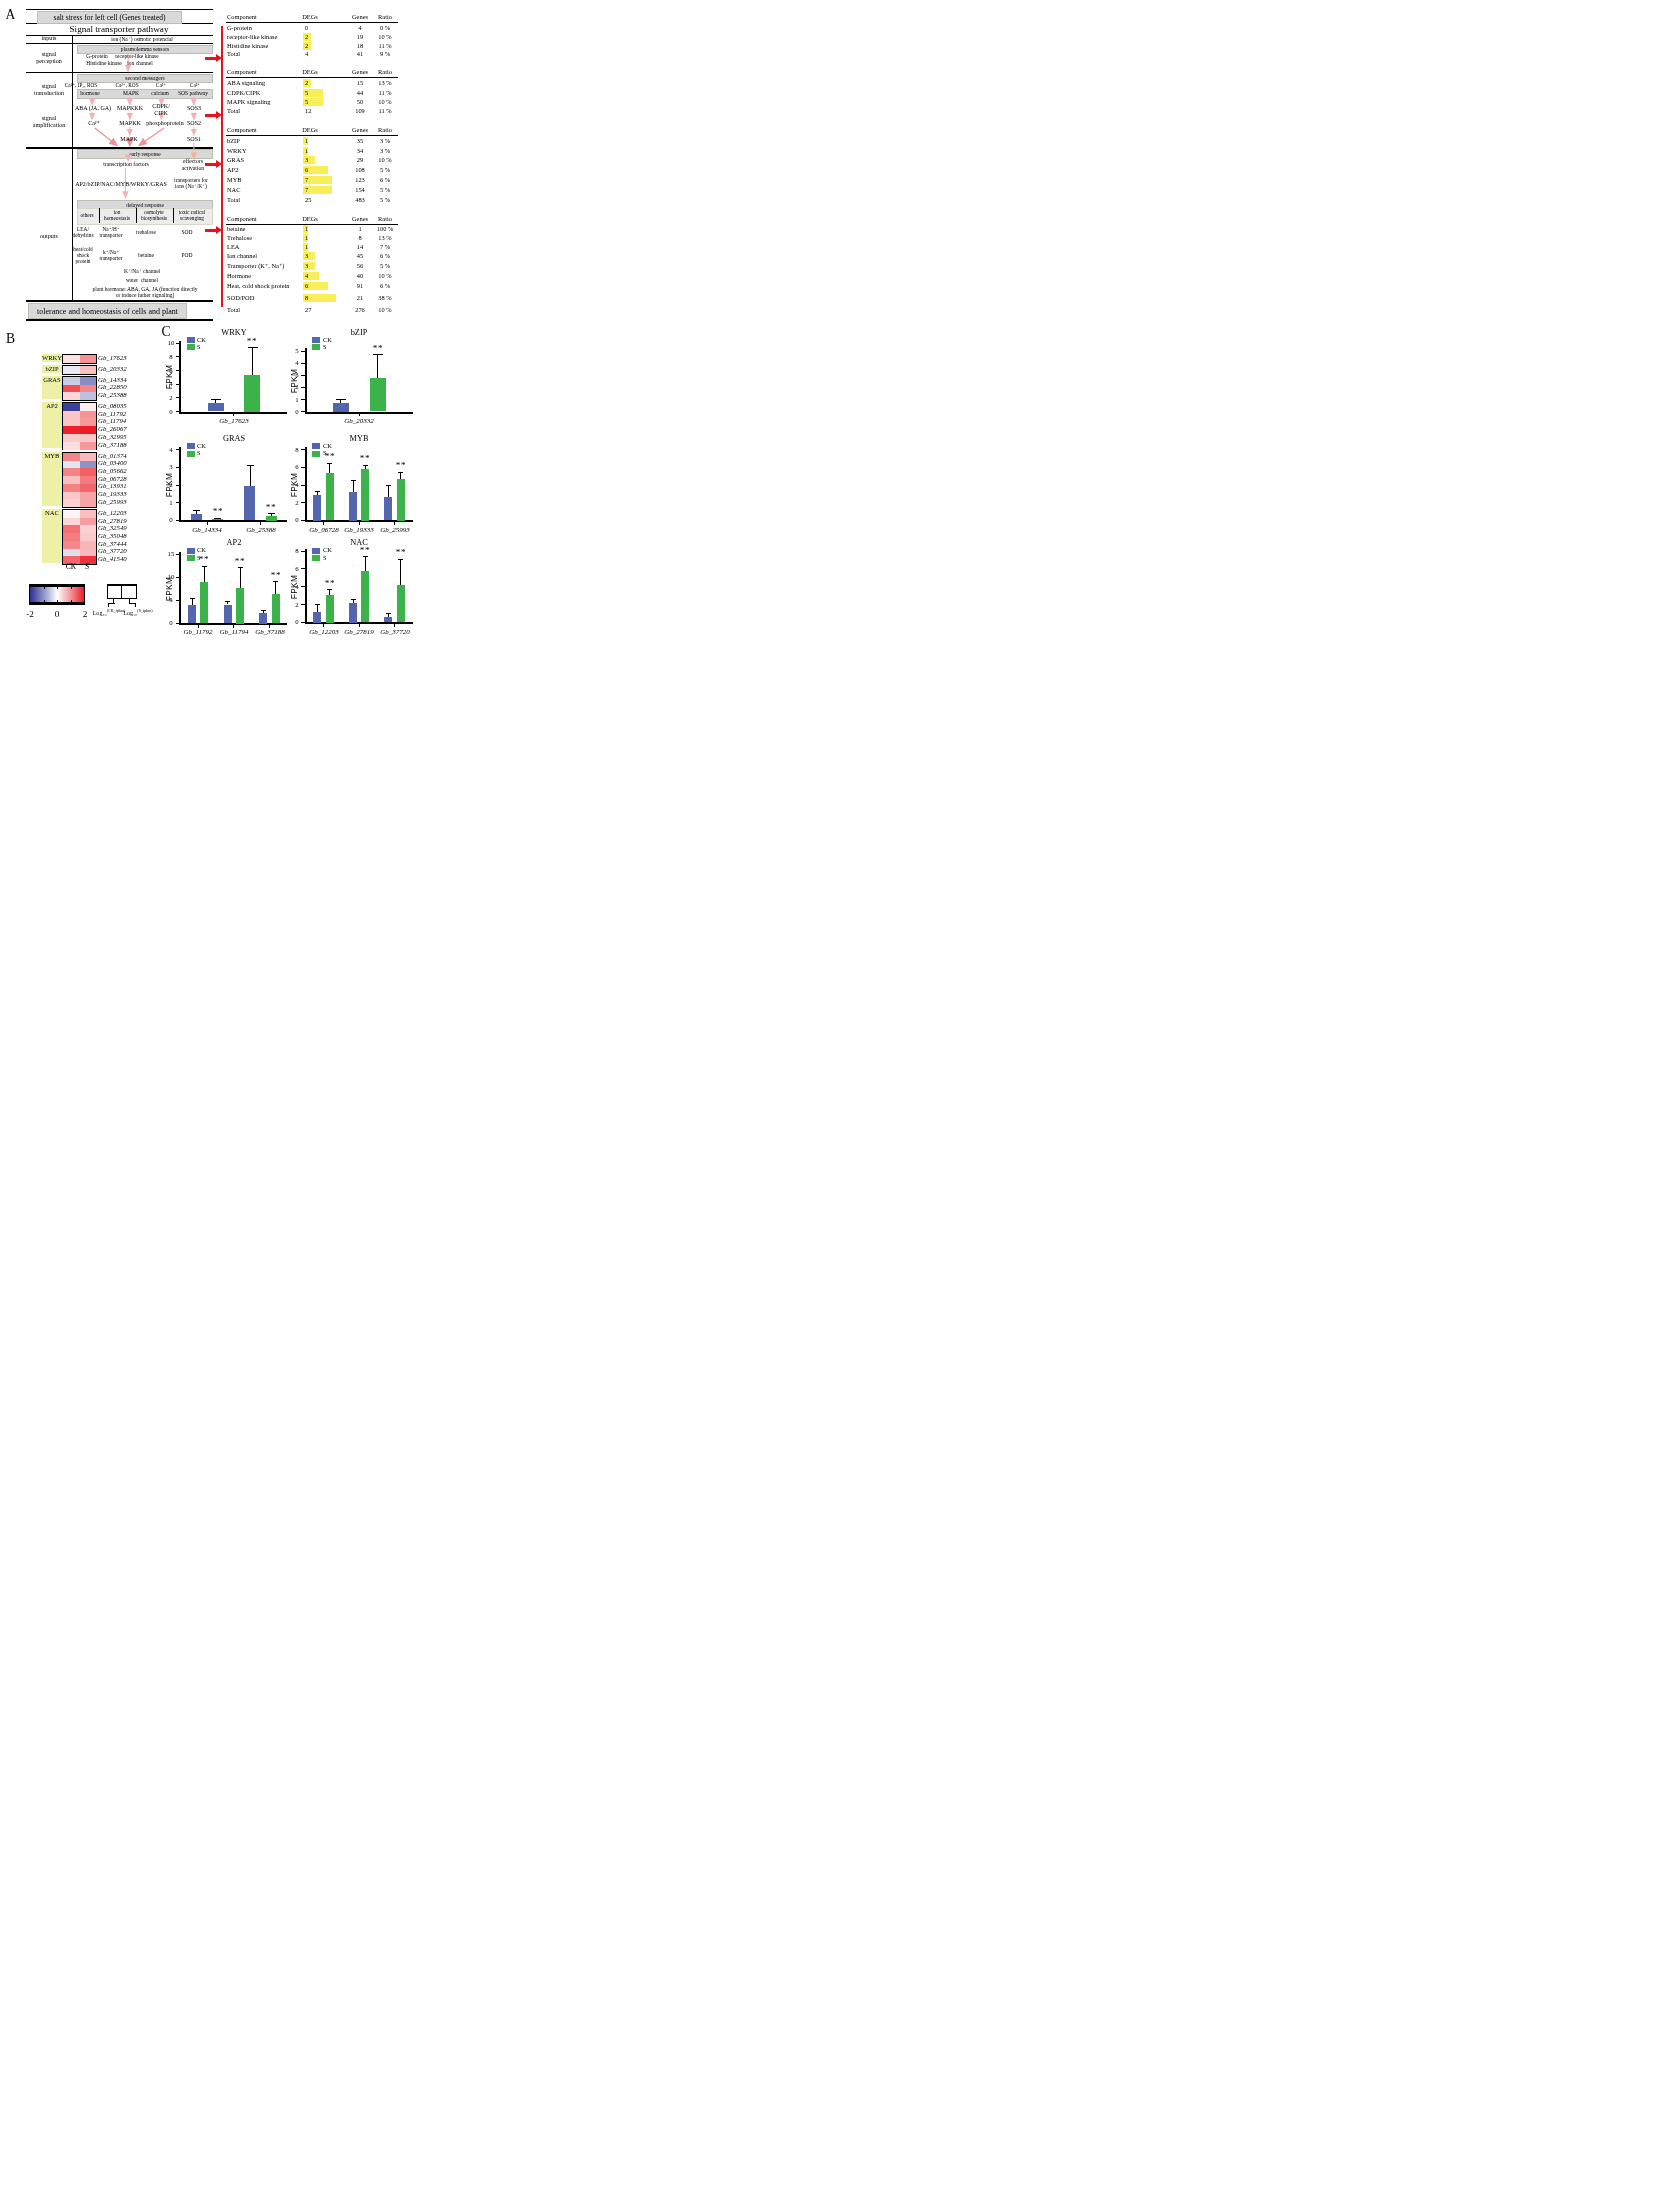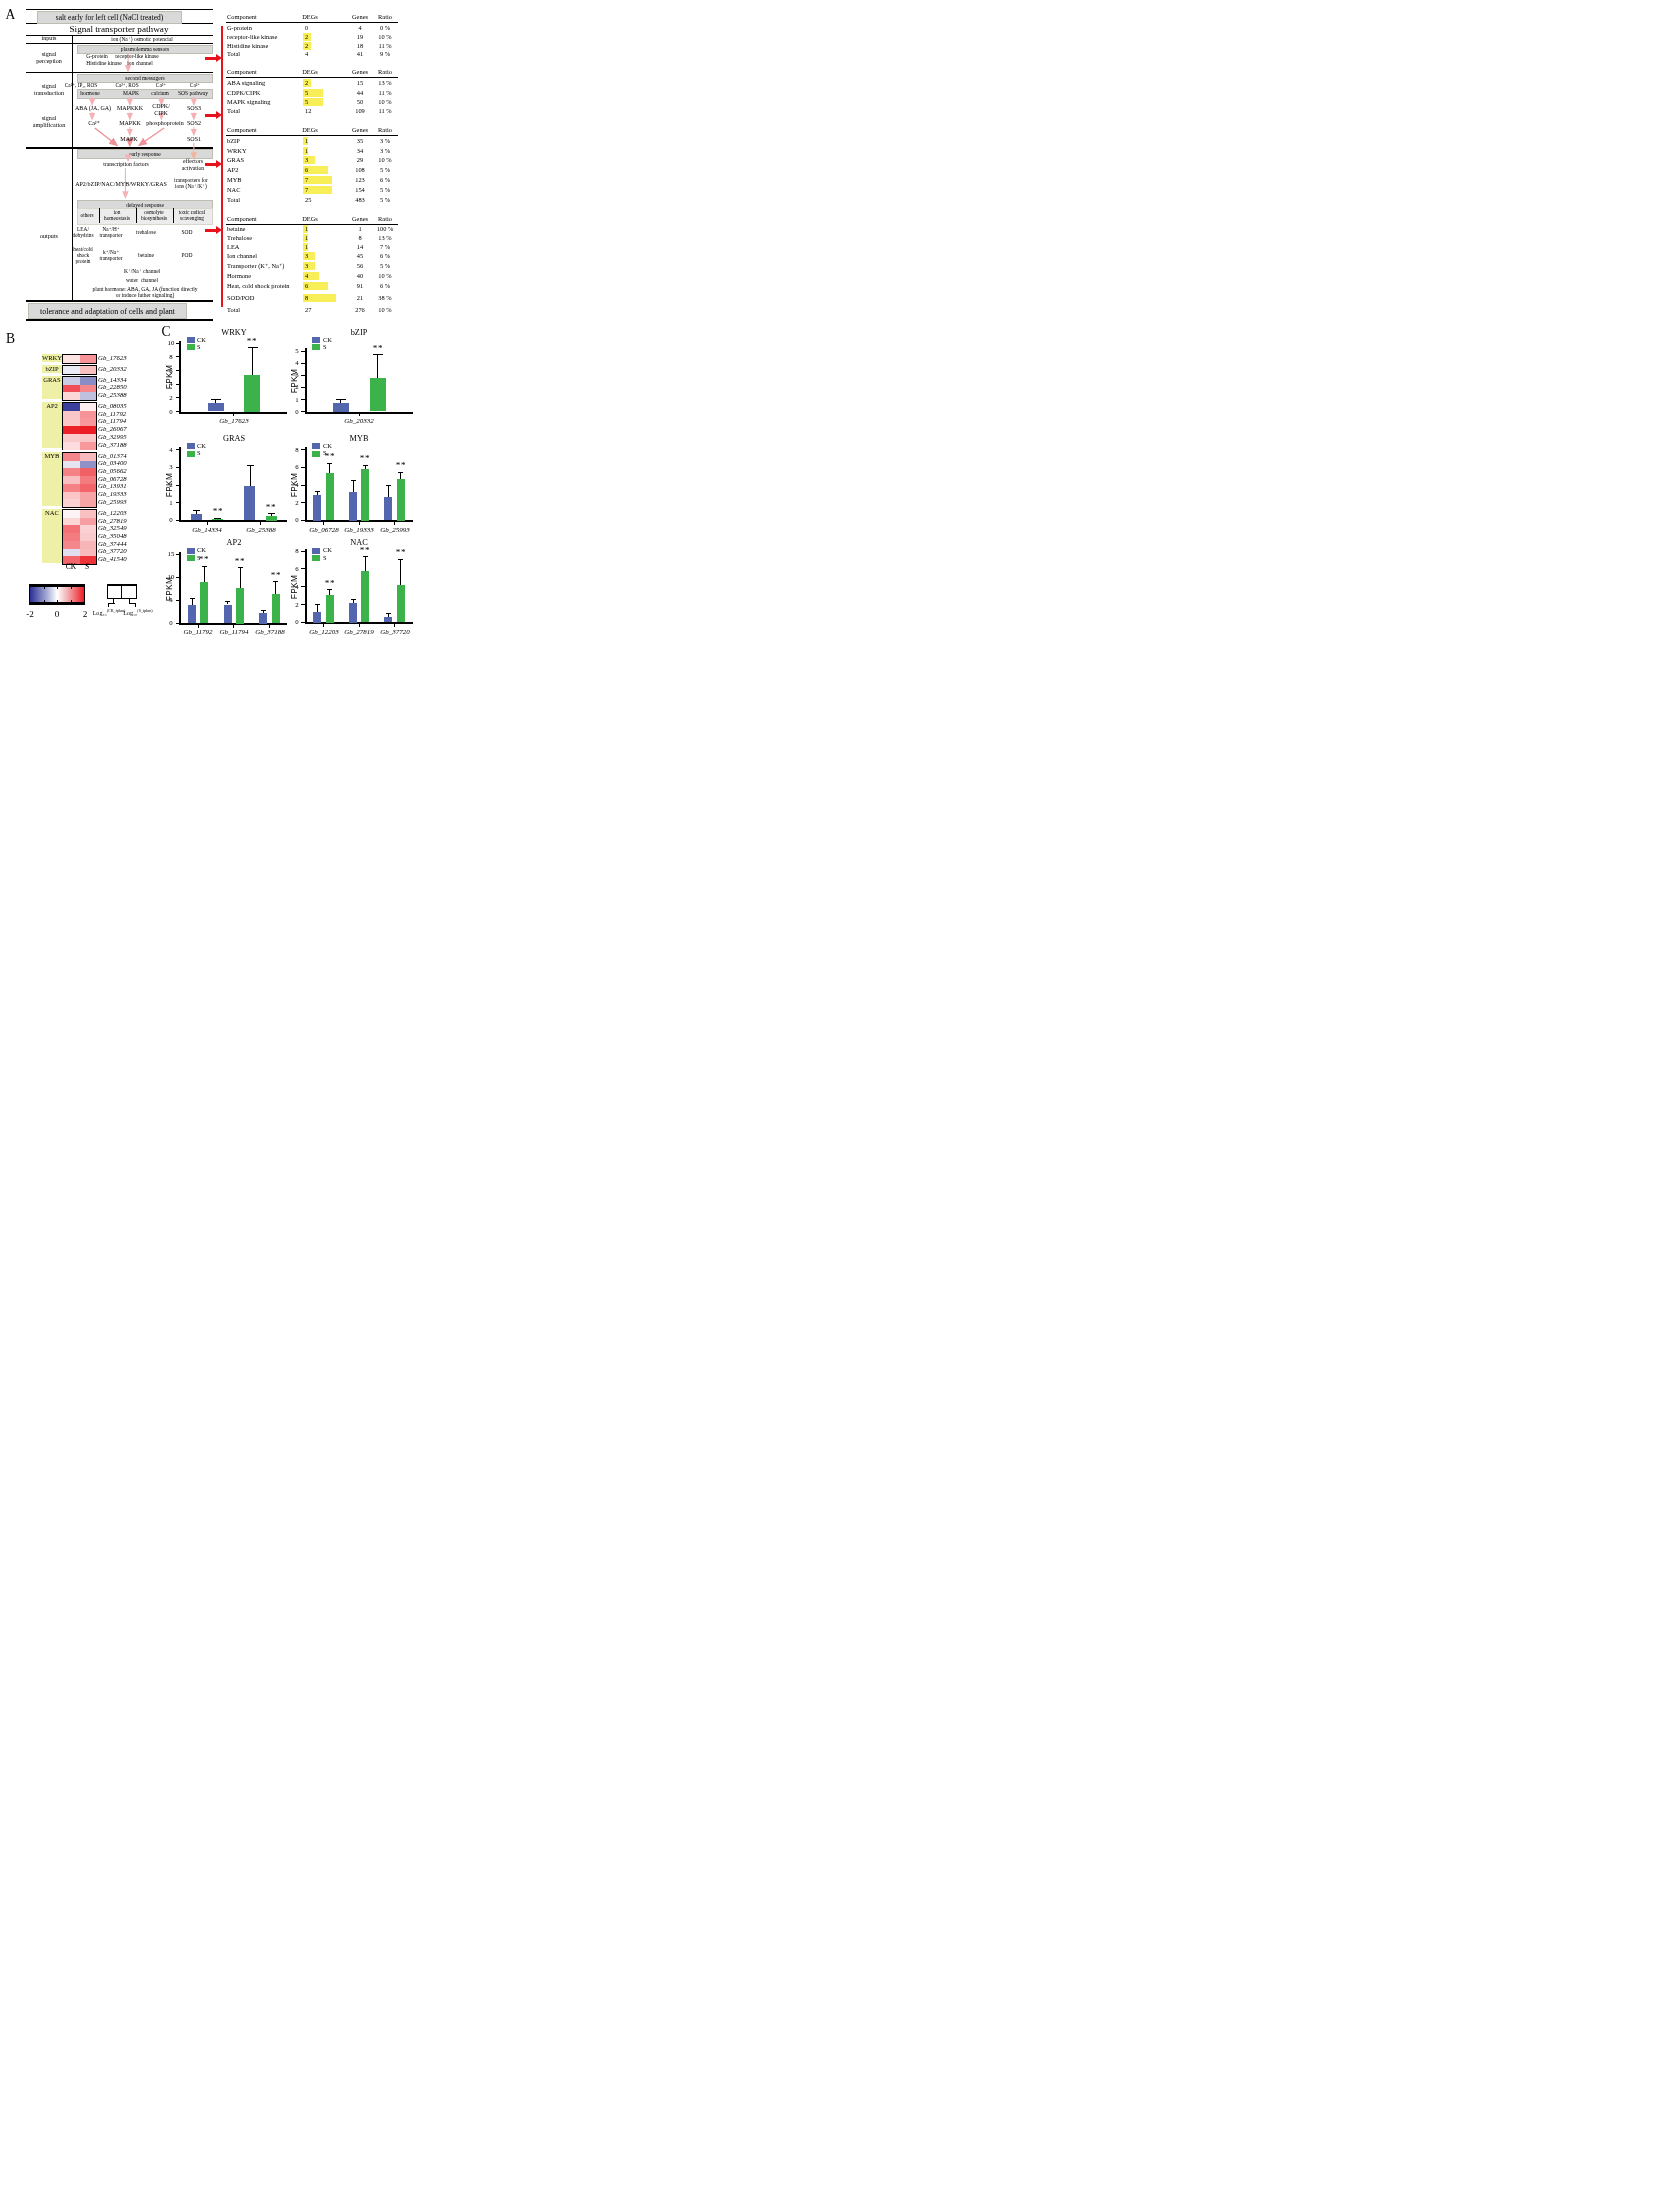--- a/index.html
+++ b/index.html
@@ -29,42 +29,42 @@
   <div class="hl" style="left:26px;top:23px;width:187px;height:1.1px;"></div>
   <div class="hl" style="left:26px;top:35px;width:187px;height:1.1px;"></div>
   <div class="hl" style="left:26px;top:43px;width:187px;height:0.9px;"></div>
   <div class="hl" style="left:26px;top:72px;width:187px;height:1.3px;"></div>
   <div class="hl" style="left:26px;top:147px;width:187px;height:1.5px;"></div>
   <div class="hl" style="left:26px;top:300px;width:187px;height:1.5px;"></div>
   <div class="hl" style="left:26px;top:319px;width:187px;height:1.5px;"></div>
   <div class="hl" style="left:72px;top:35px;width:0.9px;height:265px;"></div>
 
   <div class="graybar" style="left:37px;top:10.5px;width:143px;height:11px;">
-    <span style="font-size:7.5px;">salt early for left cell (NaCl treated)</span>
+    <span style="font-size:7.5px;">salt stress for left cell (Genes treated)</span>
   </div>
   <span class="t" style="left:119px;top:29px;font-size:9.2px;">Signal transporter pathway</span>
   <div class="graybar" style="left:77px;top:45px;width:134px;height:6.6px;">
     <span style="font-size:5.5px;">plasmolemma sensors</span>
   </div>
   <div class="graybar" style="left:77px;top:74px;width:134px;height:6.6px;">
     <span style="font-size:5.5px;">second messagers</span>
   </div>
   <div class="graybar" style="left:77px;top:89px;width:134px;height:7.5px;"></div>
   <div class="graybar" style="left:77px;top:149px;width:134px;height:7.5px;">
     <span style="font-size:5.5px;">early response</span>
   </div>
   <div class="graybar" style="left:77px;top:200px;width:134px;height:7px;">
     <span style="font-size:5.5px;">delayed response</span>
   </div>
   <div class="lightbar" style="left:77px;top:208px;width:134px;height:15px;border:0.4px solid #d6d6ca;"></div>
   <div class="hl" style="left:99px;top:208px;width:0.9px;height:15px;"></div>
   <div class="hl" style="left:136px;top:208px;width:0.9px;height:15px;"></div>
   <div class="hl" style="left:173px;top:208px;width:0.9px;height:15px;"></div>
   <div class="graybar" style="left:28px;top:303px;width:157px;height:14px;">
-    <span style="font-size:8px;">tolerance and adaptation of cells and plant</span>
+    <span style="font-size:8px;">tolerance and homeostasis of cells and plant</span>
   </div>
 
   <svg width="418" height="334" viewBox="0 0 953 760">
     <defs>
       <marker id="mpink" markerWidth="8" markerHeight="8" refX="5.5" refY="3" orient="auto">
         <path d="M0,0L7,3L0,6z" fill="#f5b2b6"></path>
         </marker>
       <marker id="mdark" markerWidth="8" markerHeight="8" refX="5.5" refY="3" orient="auto">
         <path d="M0,0L7,3L0,6z" fill="#ef8f96"></path>
         </marker>

